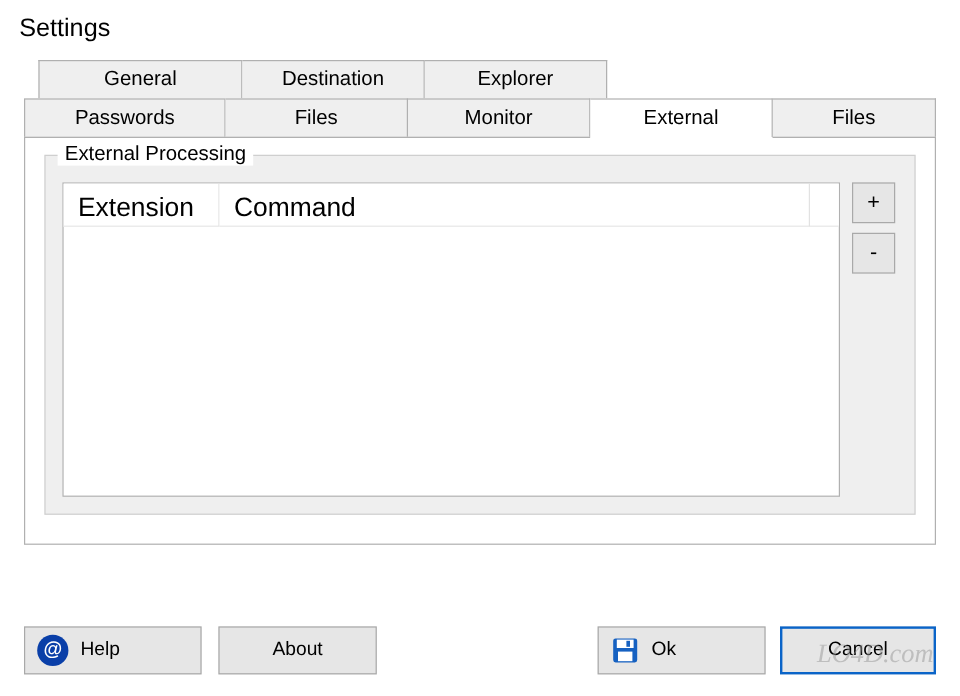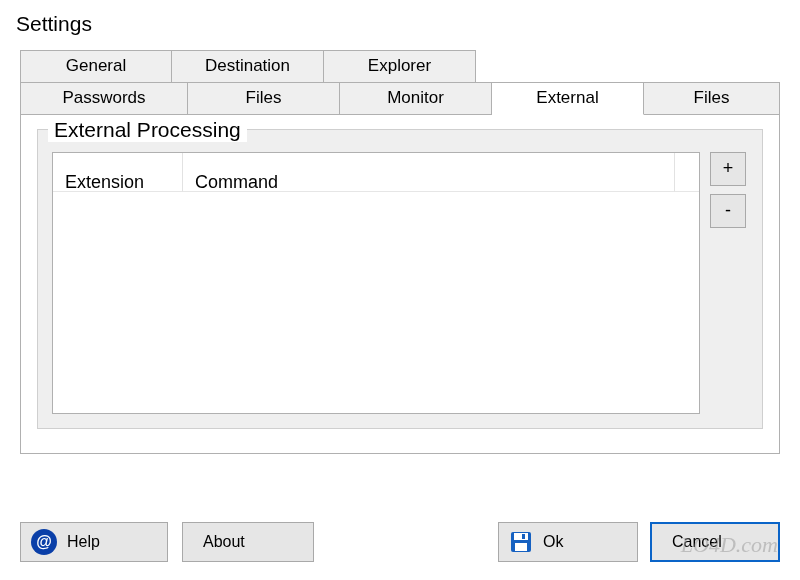--- a/index.html
+++ b/index.html
@@ -29,21 +29,21 @@
 .tab-row.row1 .tab { border-bottom: none; }
 .tab-row.row2 .tab { }
 .tab + .tab { border-left: none; }
 
 .tab.active {
   background: #ffffff;
   border-bottom: 1px solid #ffffff;
   z-index: 2;
 }
 
-.row1 .tab:nth-child(1){ width: 152px; }
+.row1 .tab:nth-child(1){ width: 170px; margin-left: 12px; }
 .row1 .tab:nth-child(2){ width: 152px; }
 .row1 .tab:nth-child(3){ width: 152px; }
 .row1 .tab:nth-child(4){ width: 152px; }
 .row1 .tab:nth-child(5){ width: 152px; }
 
 .row2 .tab:nth-child(1){ width: 168px; }
 .row2 .tab:nth-child(2){ width: 152px; }
 .row2 .tab:nth-child(3){ width: 152px; }
 .row2 .tab:nth-child(4){ width: 152px; }
 .row2 .tab:nth-child(5){ width: 136px; }
@@ -63,37 +63,37 @@
   position: relative;
   padding: 22px 14px 14px;
   height: 300px;
 }
 .groupbox-title {
   position: absolute;
   top: -12px;
   left: 10px;
   background: #fff;
   padding: 0 6px;
-  font-size: 21px;
+  font-size: 17px;
 }
 
 .list-area { display: flex; gap: 10px; height: 100%; }
 
 .listview {
   flex: 1;
   background: #ffffff;
   border: 1px solid #b0b0b0;
   position: relative;
 }
 .lv-headers { display: flex; height: 36px; }
 .lv-col {
   border-right: 1px solid #e2e2e2;
   border-bottom: 1px solid #e6e6e6;
-  padding: 19px 12px;
-  font-size: 18px;
+  padding: 7px 12px;
+  font-size: 22px;
   background: #fff;
 }
 .lv-col.c1 { width: 130px; }
 .lv-col.c2 { flex: 1; }
 .lv-col.c3 { width: 22px; border-right: none; }
 
 .side-btns { display: flex; flex-direction: column; gap: 8px; width: 38px; }
 .sq-btn {
   width: 36px; height: 34px;
   border: 1px solid #a9a9a9;
@@ -110,20 +110,21 @@
   left: 20px; right: 20px;
   display: flex;
   align-items: center;
 }
 .btn {
   height: 40px;
   border: 1px solid #a9a9a9;
   background: #e6e6e6;
   display: inline-flex;
   align-items: center;
+  justify-content: center;
   gap: 10px;
   font-size: 17px;
   padding: 0 20px;
   cursor: default;
 }
 .btn.help { width: 148px; margin-right: 14px; padding-left: 10px; justify-content: flex-start; }
 .btn.about { width: 132px; }
 .btn.ok { width: 140px; padding-left: 10px; justify-content: flex-start; }
 .btn.cancel { width: 130px; border: 2px solid #0a64c8; }
 

